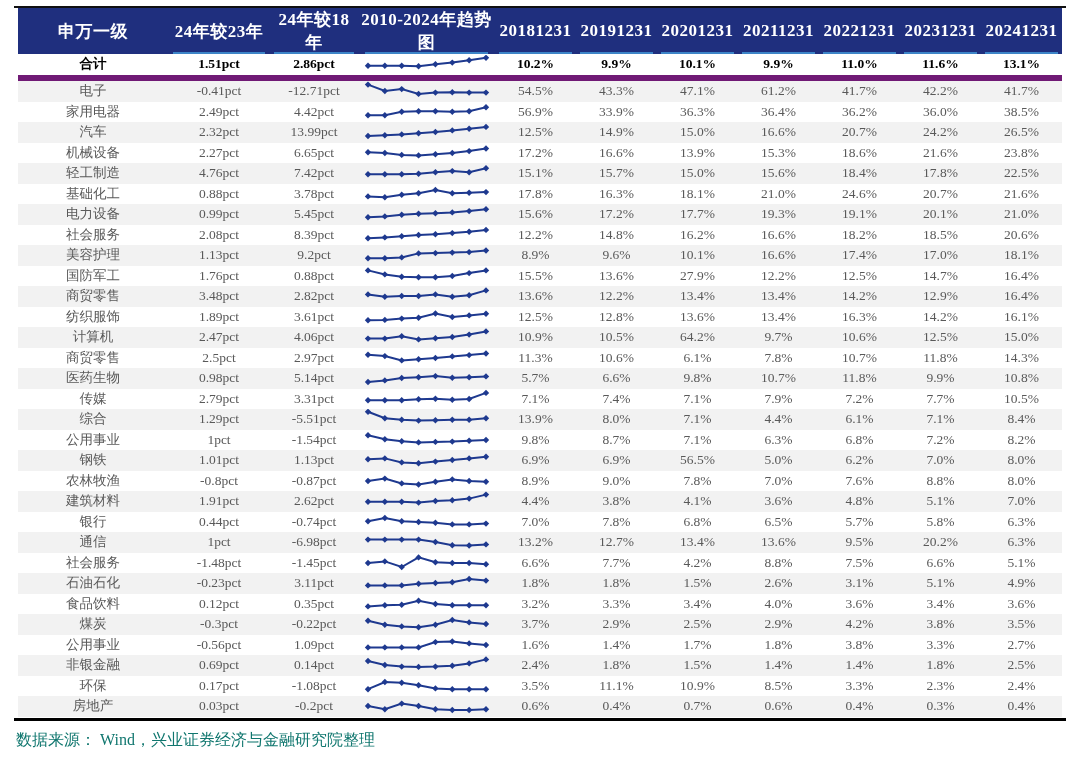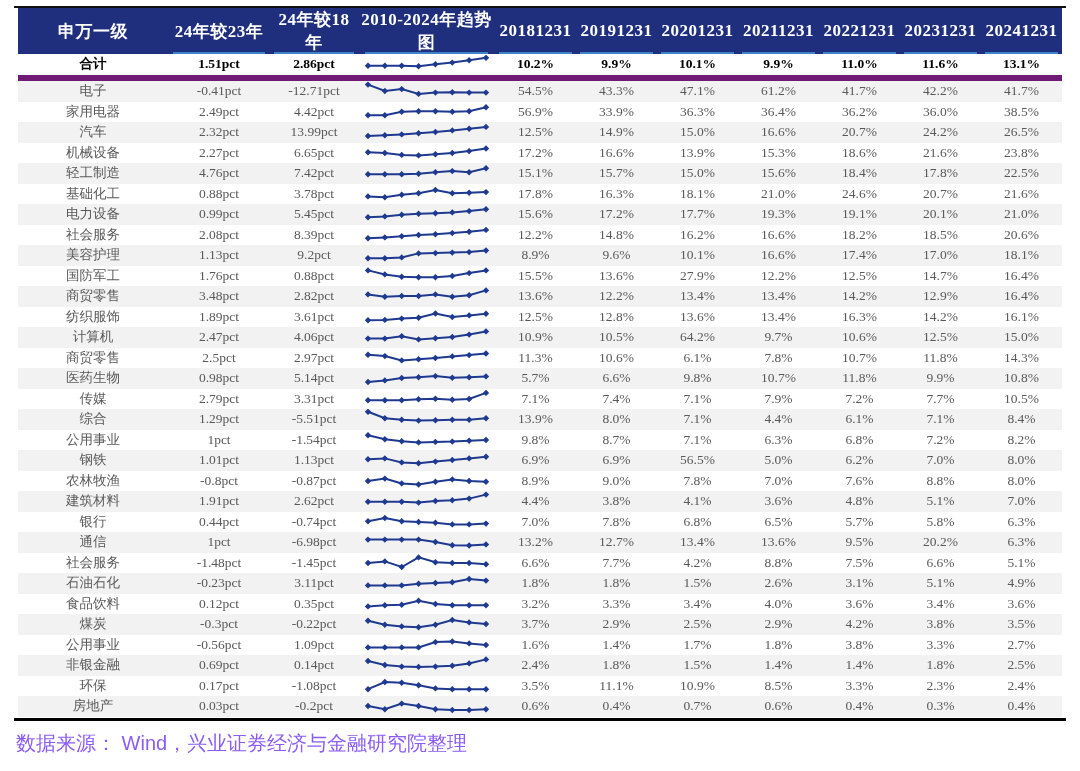--- a/index.html
+++ b/index.html
@@ -29,22 +29,22 @@
     height:20.5px;line-height:20.5px;white-space:nowrap;overflow:hidden;
   }
   tr.total-row td{
     font-weight:bold;color:#000;height:21px;
     border-bottom:6px solid #701a75;
   }
   tbody tr.stripe td{background:#F2F2F2;}
   .c-trend svg{display:block;margin:0 auto;}
   .bottom-rule{border-top:3px solid #000;width:1052px;margin-top:1px;}
   .source{
-    font-family:Liberation Sans, sans-serif;
-    font-size:20px;color:#8b5cf6;padding:9px 0 0 2px;
+    font-family:Liberation Serif, serif;
+    font-size:16px;color:#0f766e;padding:9px 0 0 2px;
   }
 </style>
 </head>
 <body>
 
 <div class="page">
   <div class="top-rule"></div>
 
   <table>
     <colgroup>

